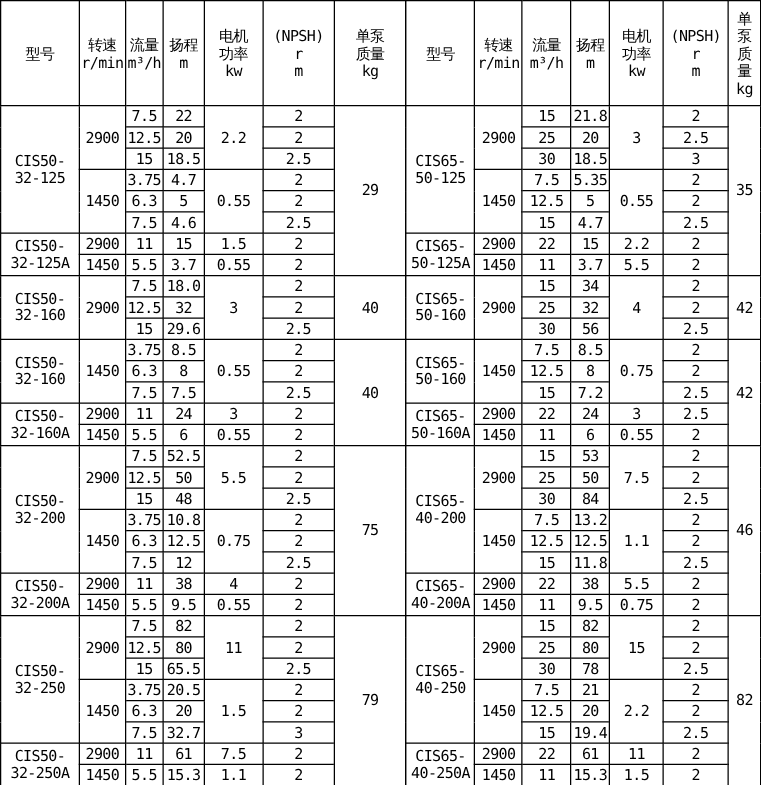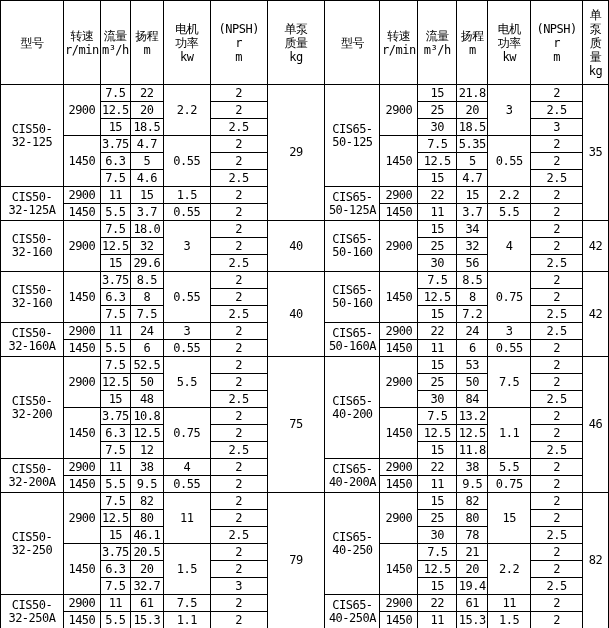--- a/index.html
+++ b/index.html
@@ -252,21 +252,21 @@
           <td>2</td>
           <td rowspan="8">79</td>
         </tr>
         <tr>
           <td>12.5</td>
           <td>80</td>
           <td>2</td>
         </tr>
         <tr>
           <td>15</td>
-          <td>46.1</td>
+          <td>65.5</td>
           <td>2.5</td>
         </tr>
         <tr>
           <td rowspan="3">1450</td>
           <td>3.75</td>
           <td>20.5</td>
           <td rowspan="3">1.5</td>
           <td>2</td>
         </tr>
         <tr>

